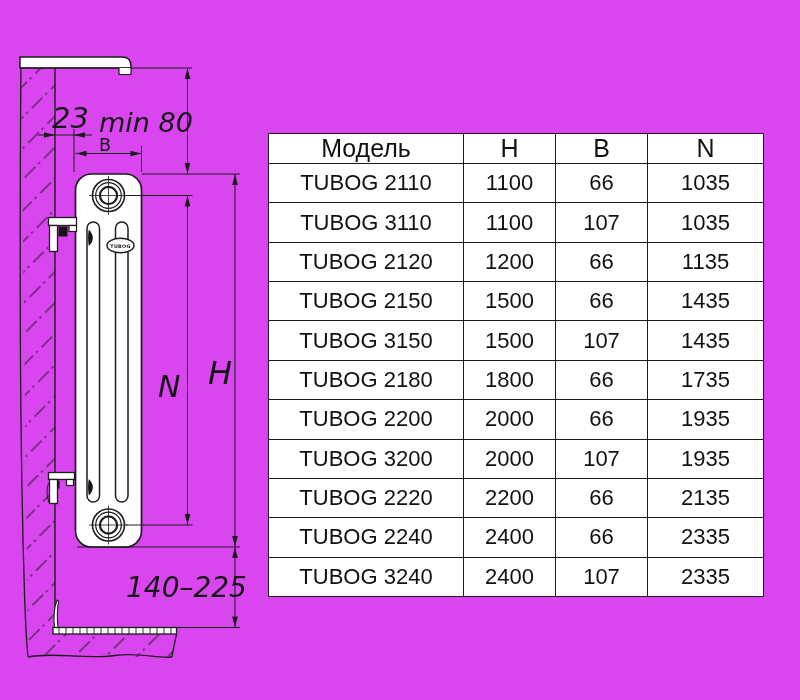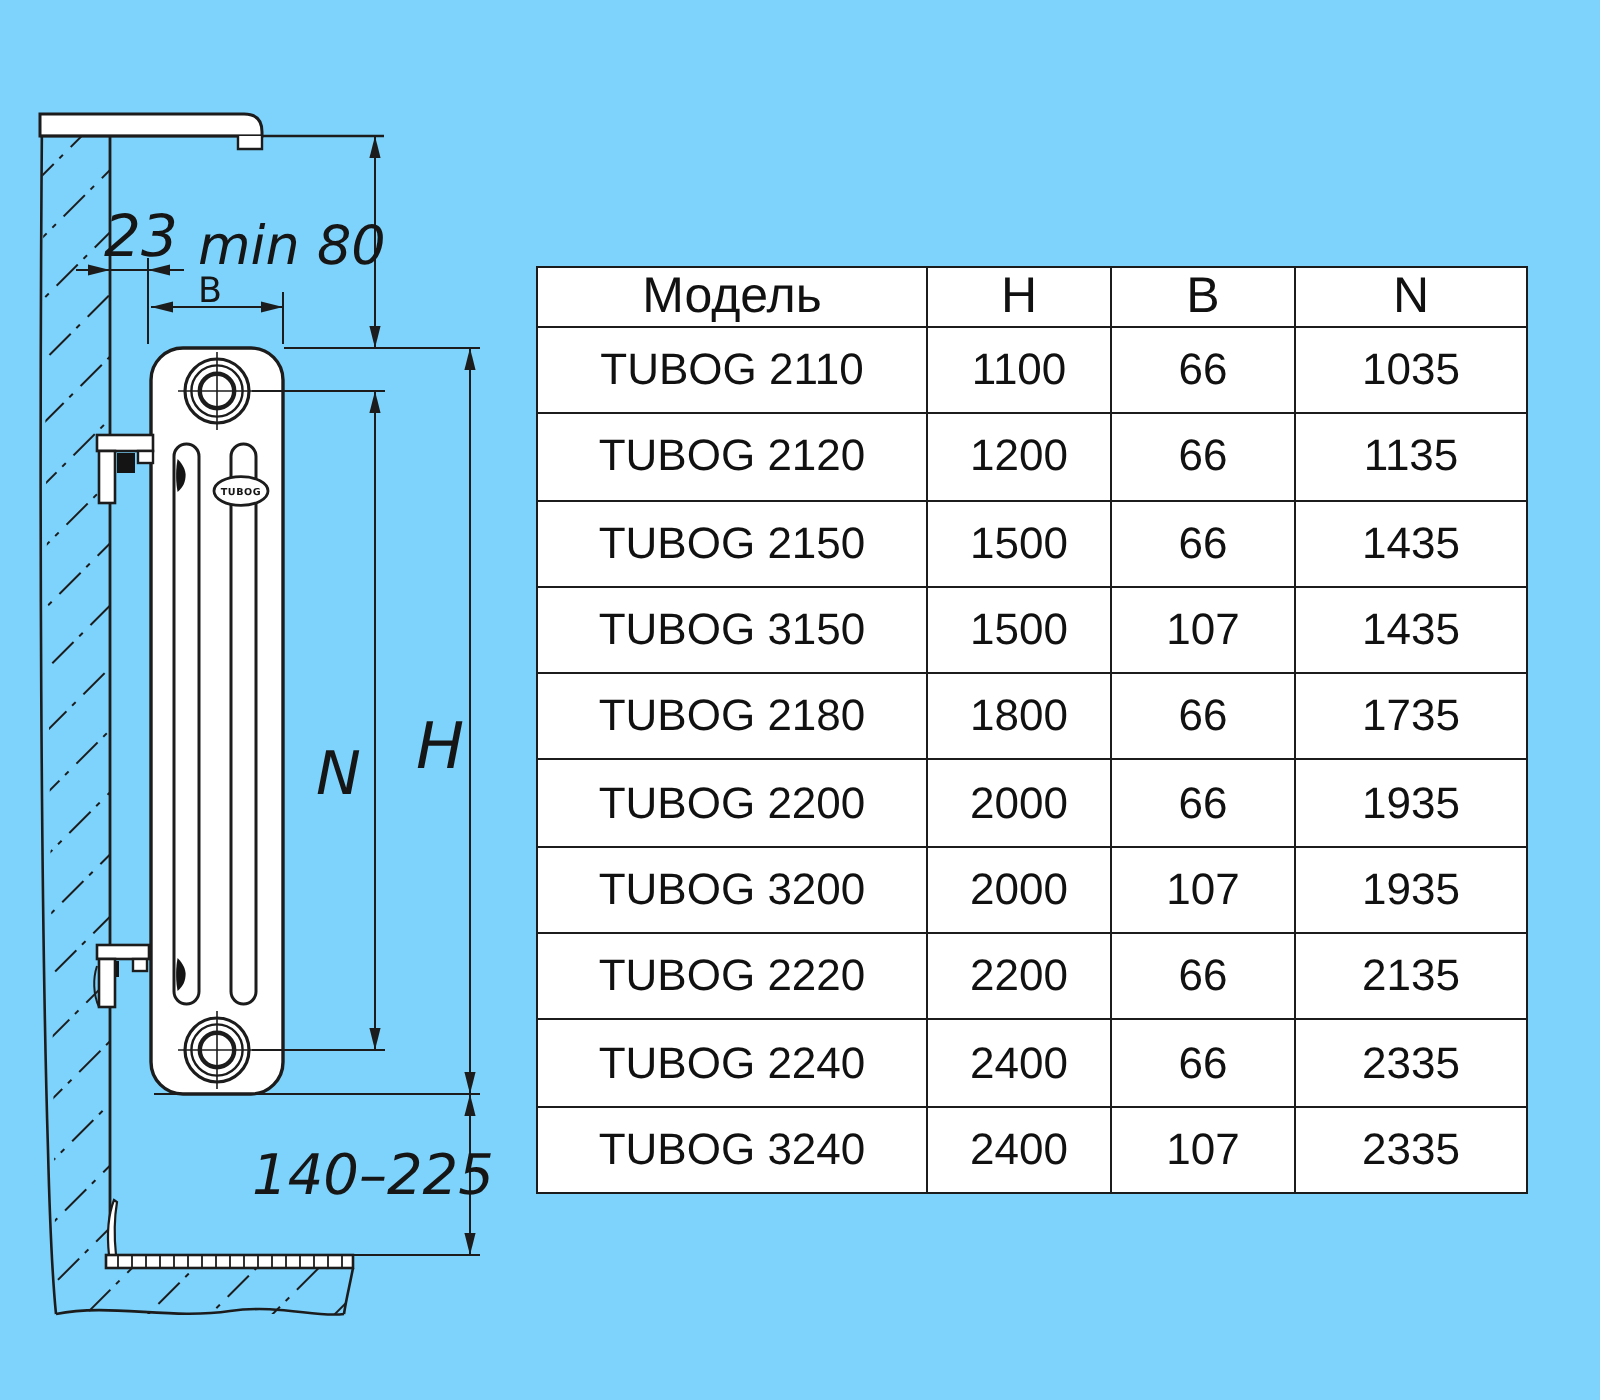--- a/index.html
+++ b/index.html
@@ -1,17 +1,17 @@
 <!DOCTYPE html>
 <html><head>
 <meta charset="utf-8">
 <style>
   html,body { margin:0; padding:0; background:#ffffff; }
   .stage {
-    position:relative; width:800px; height:700px; background:#7dd3fc;
+    position:relative; width:800px; height:700px; background:#d946ef;
     overflow:hidden; font-family:"Liberation Sans", sans-serif; color:#111;
   }
   .drawing { position:absolute; left:0; top:0; }
   .dim-text {
     font-family:"DejaVu Sans", sans-serif;
     font-style:italic; fill:#161616;
   }
   .plain-text { font-family:"DejaVu Sans", sans-serif; fill:#161616; }
   .spec-table {
     position:absolute; left:268px; top:133px; width:495px; height:464px;
@@ -162,20 +162,26 @@
       </tr>
     </thead>
     <tbody>
         <tr>
           <td>TUBOG 2110</td>
           <td>1100</td>
           <td>66</td>
           <td>1035</td>
         </tr>
         <tr>
+          <td>TUBOG 3110</td>
+          <td>1100</td>
+          <td>107</td>
+          <td>1035</td>
+        </tr>
+        <tr>
           <td>TUBOG 2120</td>
           <td>1200</td>
           <td>66</td>
           <td>1135</td>
         </tr>
         <tr>
           <td>TUBOG 2150</td>
           <td>1500</td>
           <td>66</td>
           <td>1435</td>

